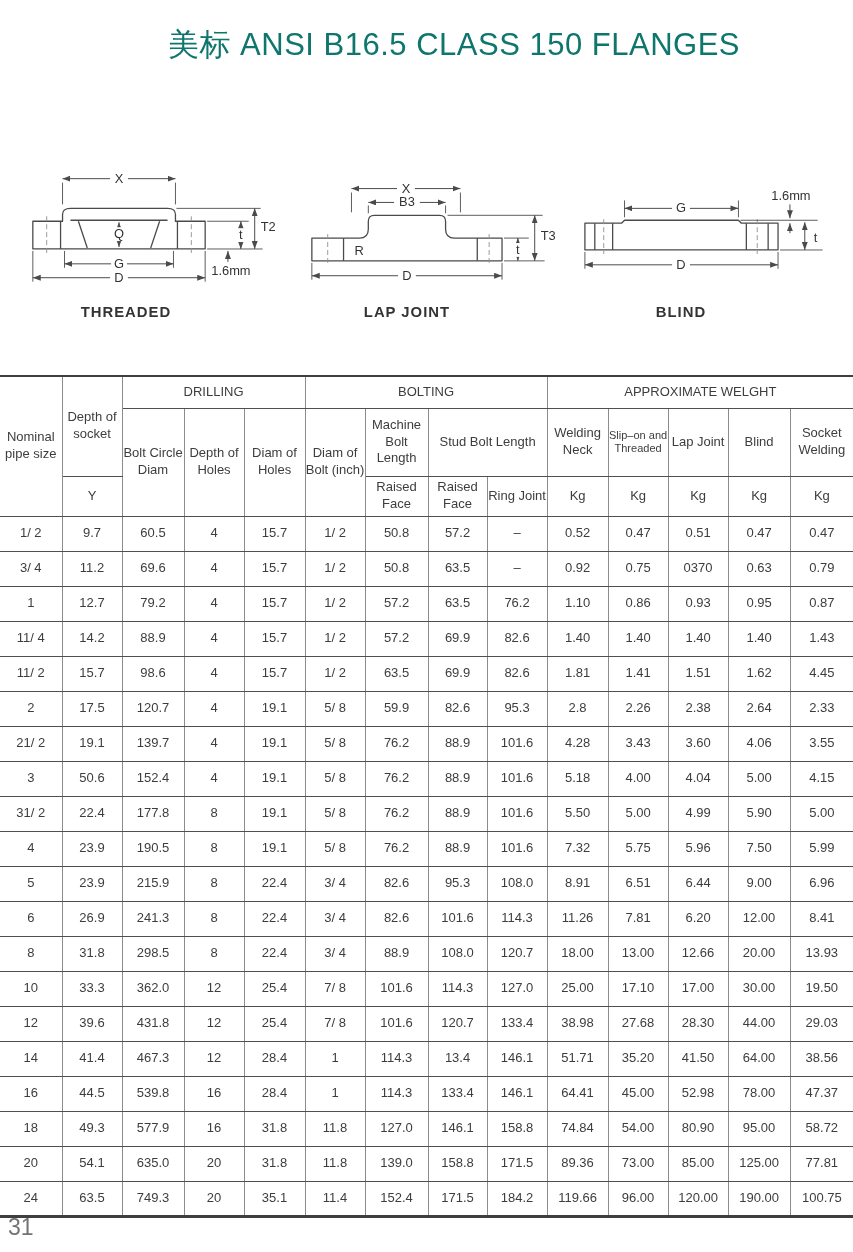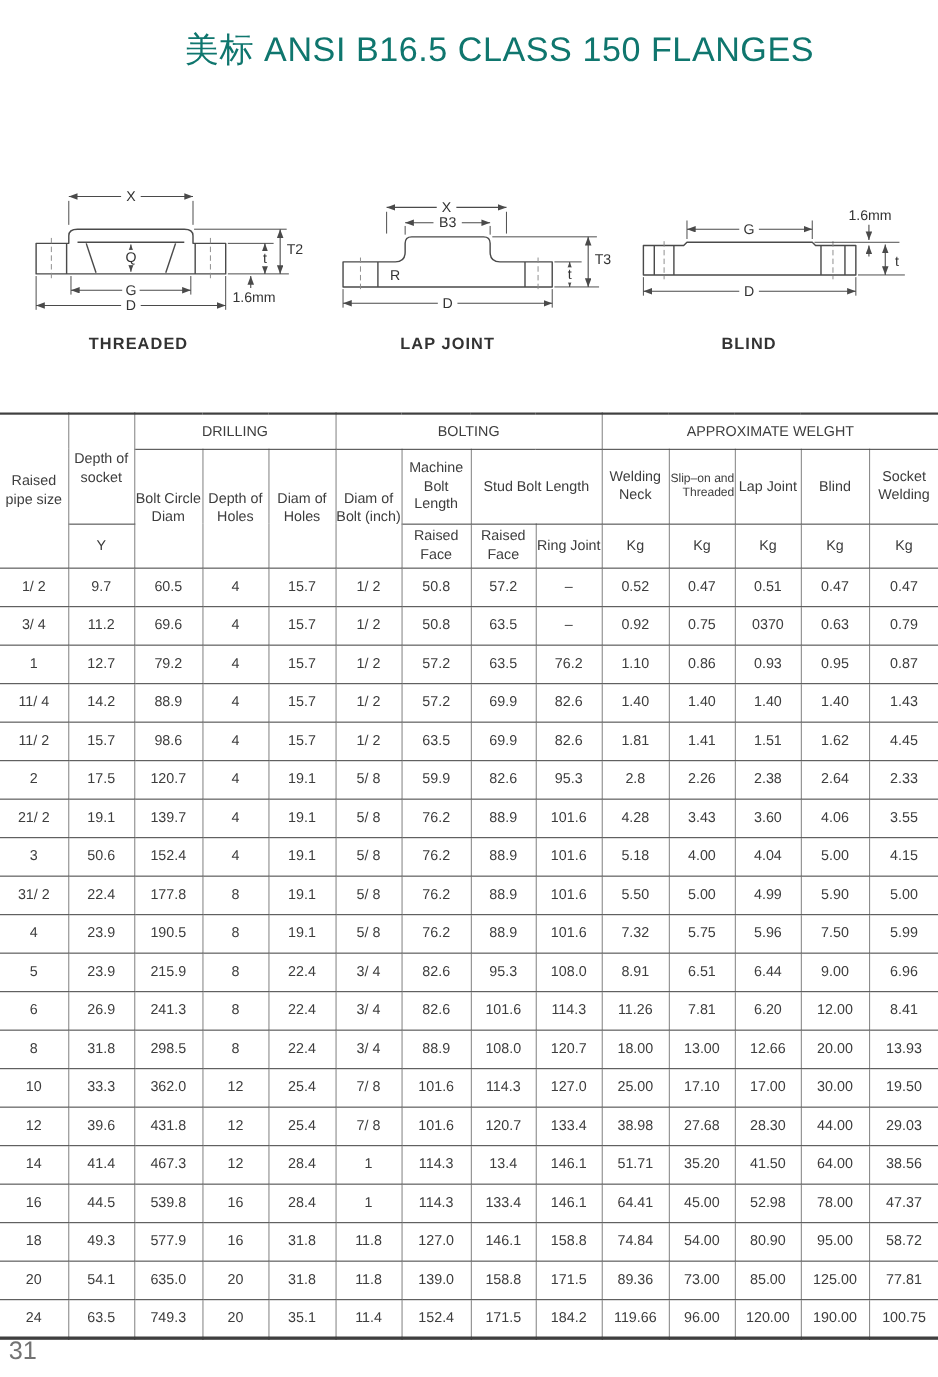--- a/index.html
+++ b/index.html
@@ -30,21 +30,21 @@
   th,td { border:1px solid #8c8c8c; border-top:1.5px solid #4f4f4f; border-bottom:1.5px solid #4f4f4f;
           text-align:center; vertical-align:middle; font-weight:normal; padding:1px 0; line-height:1.3; }
   .edge-l { border-left:none !important; }
   .edge-r { border-right:none !important; }
   tbody td:first-child { border-left:none; }
   tbody td:last-child  { border-right:none; }
   tr.h1 th { height:32px; }
   tr.h2 th { height:68px; }
   tr.h3 th { height:40px; }
   tbody td { height:35px; }
-  th.small { font-size:11px; line-height:1.15;text-align:right; }
+  th.small { font-size:11px; line-height:1.15; }
   
   .page-number { position:absolute; left:8px; top:1214px; font-size:23px; color:#737373; }
 </style>
 </head>
 <body>
 
 <div class="brand">
 </div>
 <div class="page-title">美标 ANSI B16.5 CLASS 150 FLANGES</div>
 
@@ -214,21 +214,21 @@
         <col style="width:59px">
       <col style="width:60px">
         <col style="width:61px">
         <col style="width:60px">
         <col style="width:60px">
       <col style="width:62px">
         <col style="width:63px">
     </colgroup>
     <thead>
       <tr class="h1">
-        <th rowspan="3" class="edge-l">Raised pipe size</th>
+        <th rowspan="3" class="edge-l">Nominal pipe size</th>
         <th rowspan="2">Depth of socket</th>
         <th colspan="3">DRILLING</th>
         <th colspan="4">BOLTING</th>
         <th colspan="5" class="edge-r">APPROXIMATE WELGHT</th>
       </tr>
       <tr class="h2">
         <th rowspan="2">Bolt Circle Diam</th>
         <th rowspan="2">Depth of Holes</th>
         <th rowspan="2">Diam of Holes</th>
         <th rowspan="2">Diam of Bolt (inch)</th>

